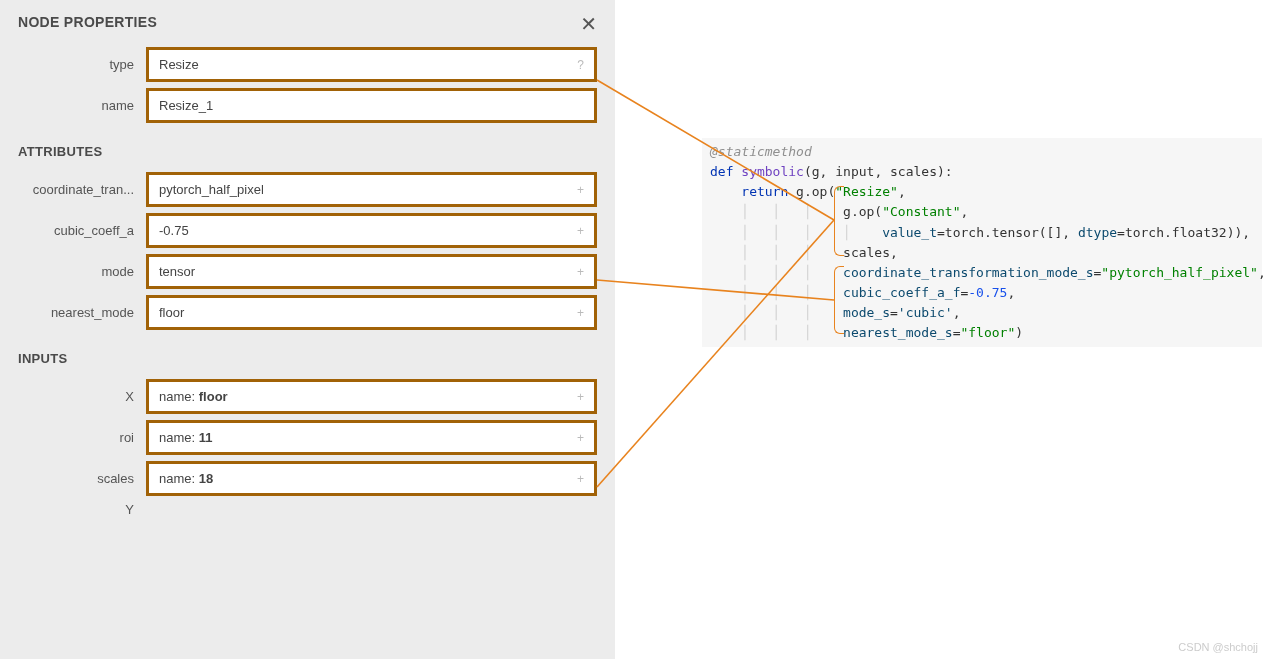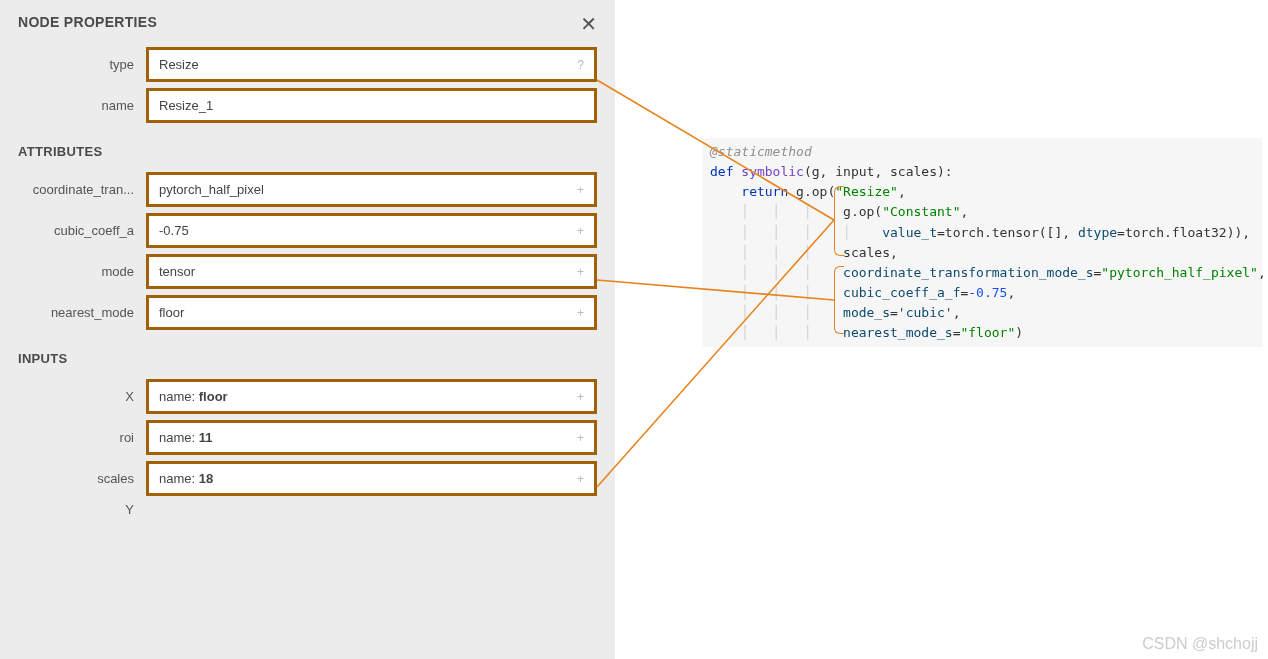--- a/index.html
+++ b/index.html
@@ -101,21 +101,21 @@
     .c-num { color: #1750eb; }
     .c-param { color: #0c4a6e; }
     .guide {
       color: #d0d0d0;
       display: inline-block;
     }
     .watermark {
       position: absolute;
       right: 10px;
       bottom: 6px;
-      font-size: 16px;
+      font-size: 11px;
       color: #ccc;
       margin-top: 32px;
     }
     svg.connectors {
       position: absolute;
       left: 0;
       top: 0;
       width: 1268px;
       height: 659px;
       pointer-events: none;

